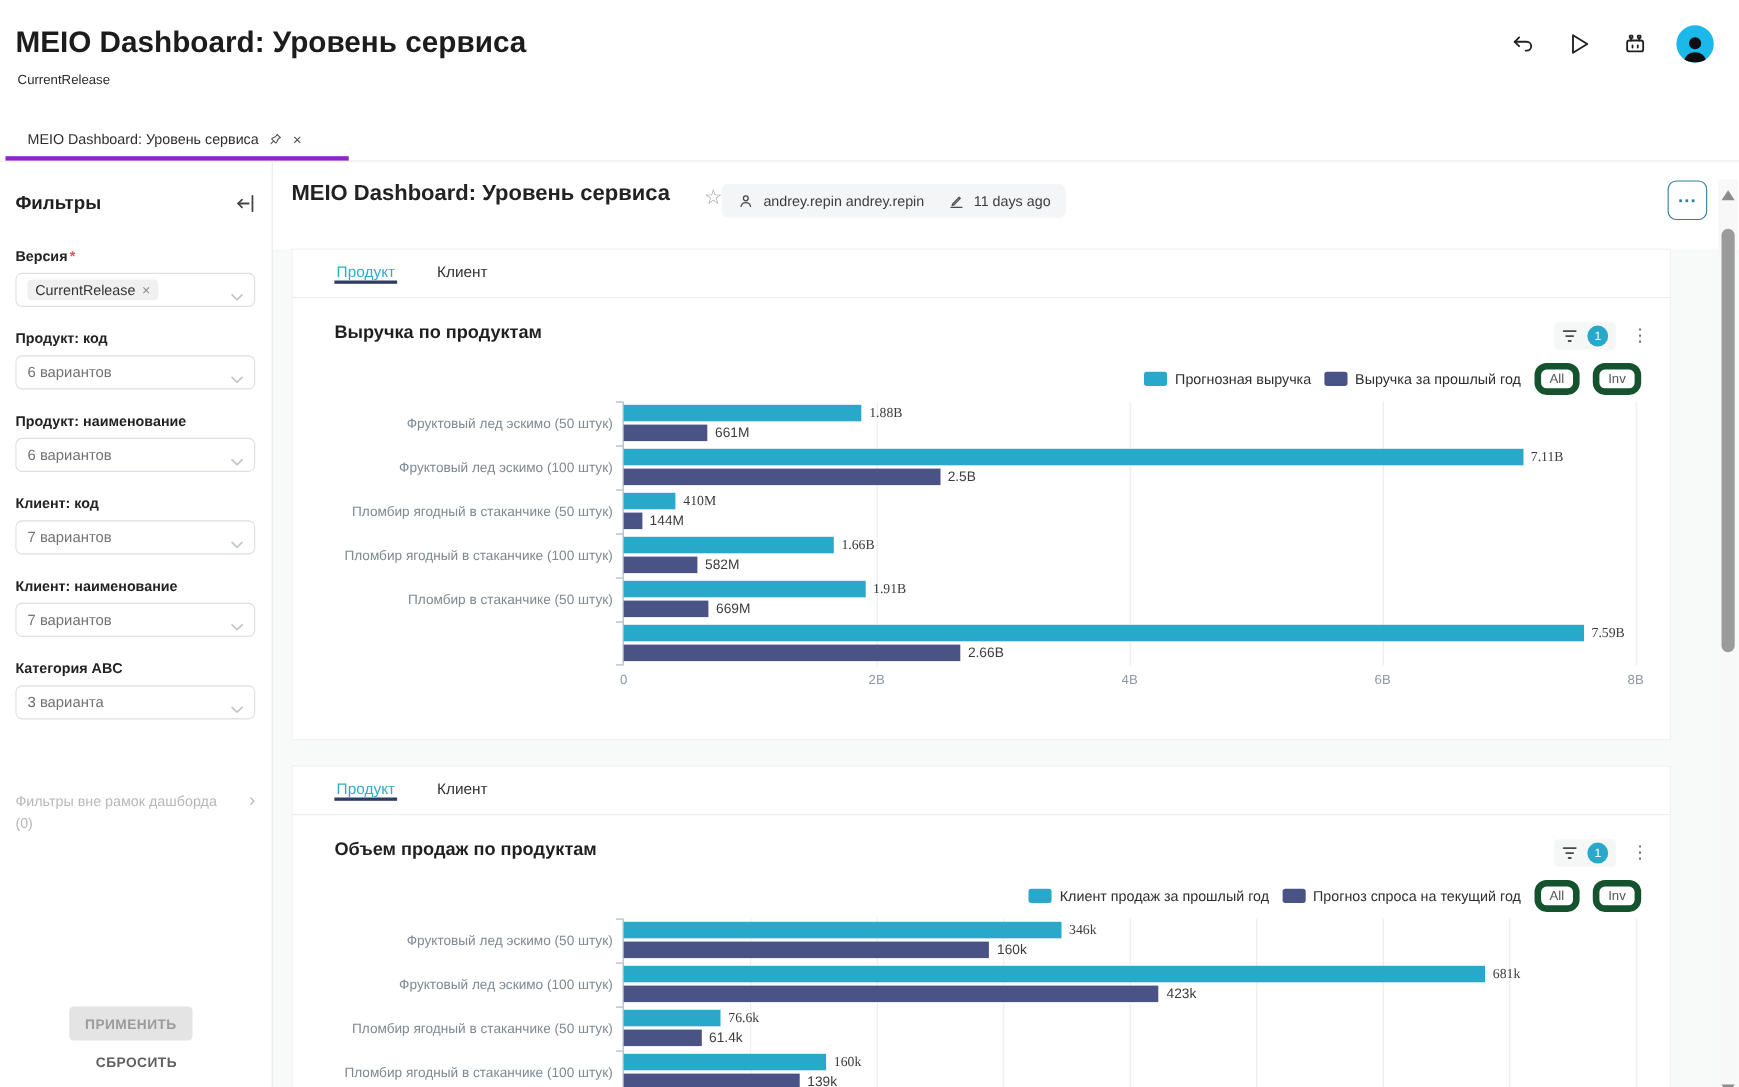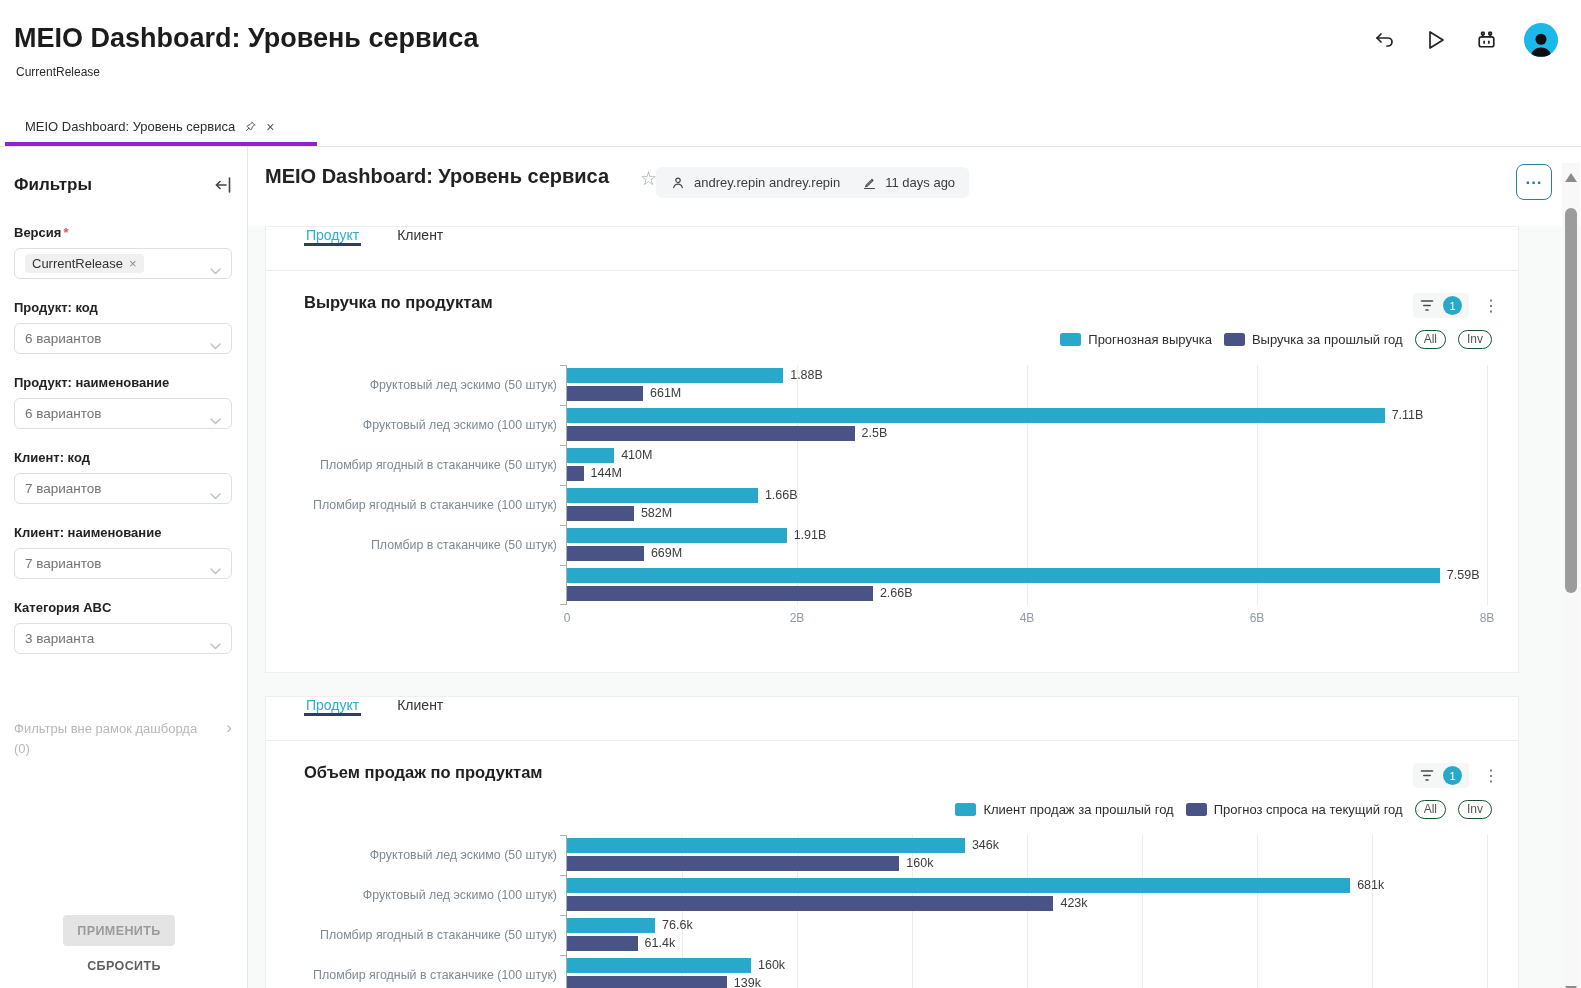--- a/index.html
+++ b/index.html
@@ -47,47 +47,47 @@
   .star{position:absolute;left:392px;top:20px;font-size:19px;color:#9aa0a6;cursor:pointer;}
   .meta-pill{position:absolute;left:408px;top:20px;height:31px;background:#f4f5f6;border-radius:6px;display:flex;align-items:center;gap:8px;padding:0 14px;font-size:13px;color:#3c3c3c;}
   .meta-sep{width:6px;}
   .more-btn{position:absolute;right:29px;top:17px;width:36px;height:36px;background:#fff;border:1.5px solid #2e7e9b;border-radius:8px;
             color:#2e7e9b;font-size:17px;font-weight:700;line-height:1;cursor:pointer;font-family:"Liberation Sans",sans-serif;}
 
   .card{position:absolute;left:17px;width:1254px;background:#fff;border:1px solid #efefef;box-sizing:border-box;}
   #card-0{top:79px;height:447px;}
   #card-1{top:549px;height:400px;}
 
-  .card-tabs{position:absolute;left:0;top:0;right:0;height:44px;border-bottom:1px solid #ededed;display:flex;align-items:flex-start;padding-left:38px;gap:34px;box-sizing:border-box;}
+  .card-tabs{position:absolute;left:0;top:0;right:0;height:44px;border-bottom:1px solid #ededed;display:flex;align-items:center;padding-left:38px;gap:34px;box-sizing:border-box;}
   .card-tab{display:flex;align-items:center;font-size:14px;color:#333;border-bottom:3px solid transparent;padding:0 2px;cursor:pointer;box-sizing:border-box;}
   .card-tab.active{color:#2faccb;border-bottom-color:#2e3d63;}
   .card-title{position:absolute;left:38px;top:66px;font-size:16.5px;font-weight:700;color:#1f1f1f;}
   .chart-controls{position:absolute;top:66px;right:19px;display:flex;align-items:center;gap:14px;}
   .filter-pill{display:flex;align-items:center;gap:9px;background:#f5f6f6;border-radius:4px;padding:3px 7px;cursor:pointer;}
   .badge{width:19px;height:19px;border-radius:50%;background:#29a9c9;color:#fff;font-size:11px;display:flex;align-items:center;justify-content:center;}
   .kebab{font-size:16px;color:#5e6b76;cursor:pointer;line-height:1;}
   .legend{position:absolute;top:103px;right:26px;display:flex;align-items:center;gap:12px;font-size:13px;color:#2e2e2e;}
   .leg-item{display:flex;align-items:center;gap:7px;cursor:pointer;}
   .sw{width:21px;height:13px;border-radius:2.5px;display:inline-block;}
-  .tog{border:1px solid #14532d;border-radius:11px;padding:1px 8px 2px;font-size:12px;color:#555;cursor:pointer;}
+  .tog{border:6px solid #14532d;border-radius:11px;padding:1px 8px 2px;font-size:12px;color:#555;cursor:pointer;}
 
   .plot{position:absolute;left:300px;width:920px;border-left:1px solid #a9b0b6;}
   .plot0{top:138px;height:240px;}
   .plot1{top:138px;height:200px;}
   .grid{position:absolute;top:0;bottom:0;width:1px;background:#ececec;}
   .row{position:relative;height:40px;}
   .row::before{content:"";position:absolute;left:-7px;top:0;width:6px;height:1px;background:#a9b0b6;}
   .plot::after{content:"";position:absolute;left:-7px;bottom:0;width:6px;height:1px;background:#a9b0b6;}
   .cat{position:absolute;right:calc(100% + 10px);width:282px;height:40px;display:flex;align-items:center;justify-content:flex-end;
        font-size:12.4px;color:#7e8a94;white-space:nowrap;}
   .bar{position:absolute;left:0;height:15px;}
   .bar.s0{top:3px;}
   .bar.s1{top:21px;}
   .val{position:absolute;font-size:12.5px;color:#3c3c3c;line-height:15px;white-space:nowrap;}
-  .val.s0{top:3px;}
+  .val.s0{top:3px;font-family:Liberation Serif, serif;}
   .val.s1{top:21px;}
   .xticks{position:absolute;left:0;top:100%;width:100%;margin-top:6px;height:16px;}
   .xtick{position:absolute;transform:translateX(-50%);font-size:12px;color:#8f99a3;}
   .partial-bar{position:absolute;left:0;top:163px;width:250px;height:15px;background:#29a9c9;}
 
   
   #scrollbar{position:absolute;right:1px;top:150px;width:18px;height:838px;background:#f8f8f8;}
   .sb-up,.sb-down{position:absolute;left:3px;width:0;height:0;border-left:6px solid transparent;border-right:6px solid transparent;cursor:pointer;}
   .sb-up{top:10px;border-bottom:9px solid #8c8c8c;}
   .sb-down{bottom:6px;border-top:9px solid #8c8c8c;}

